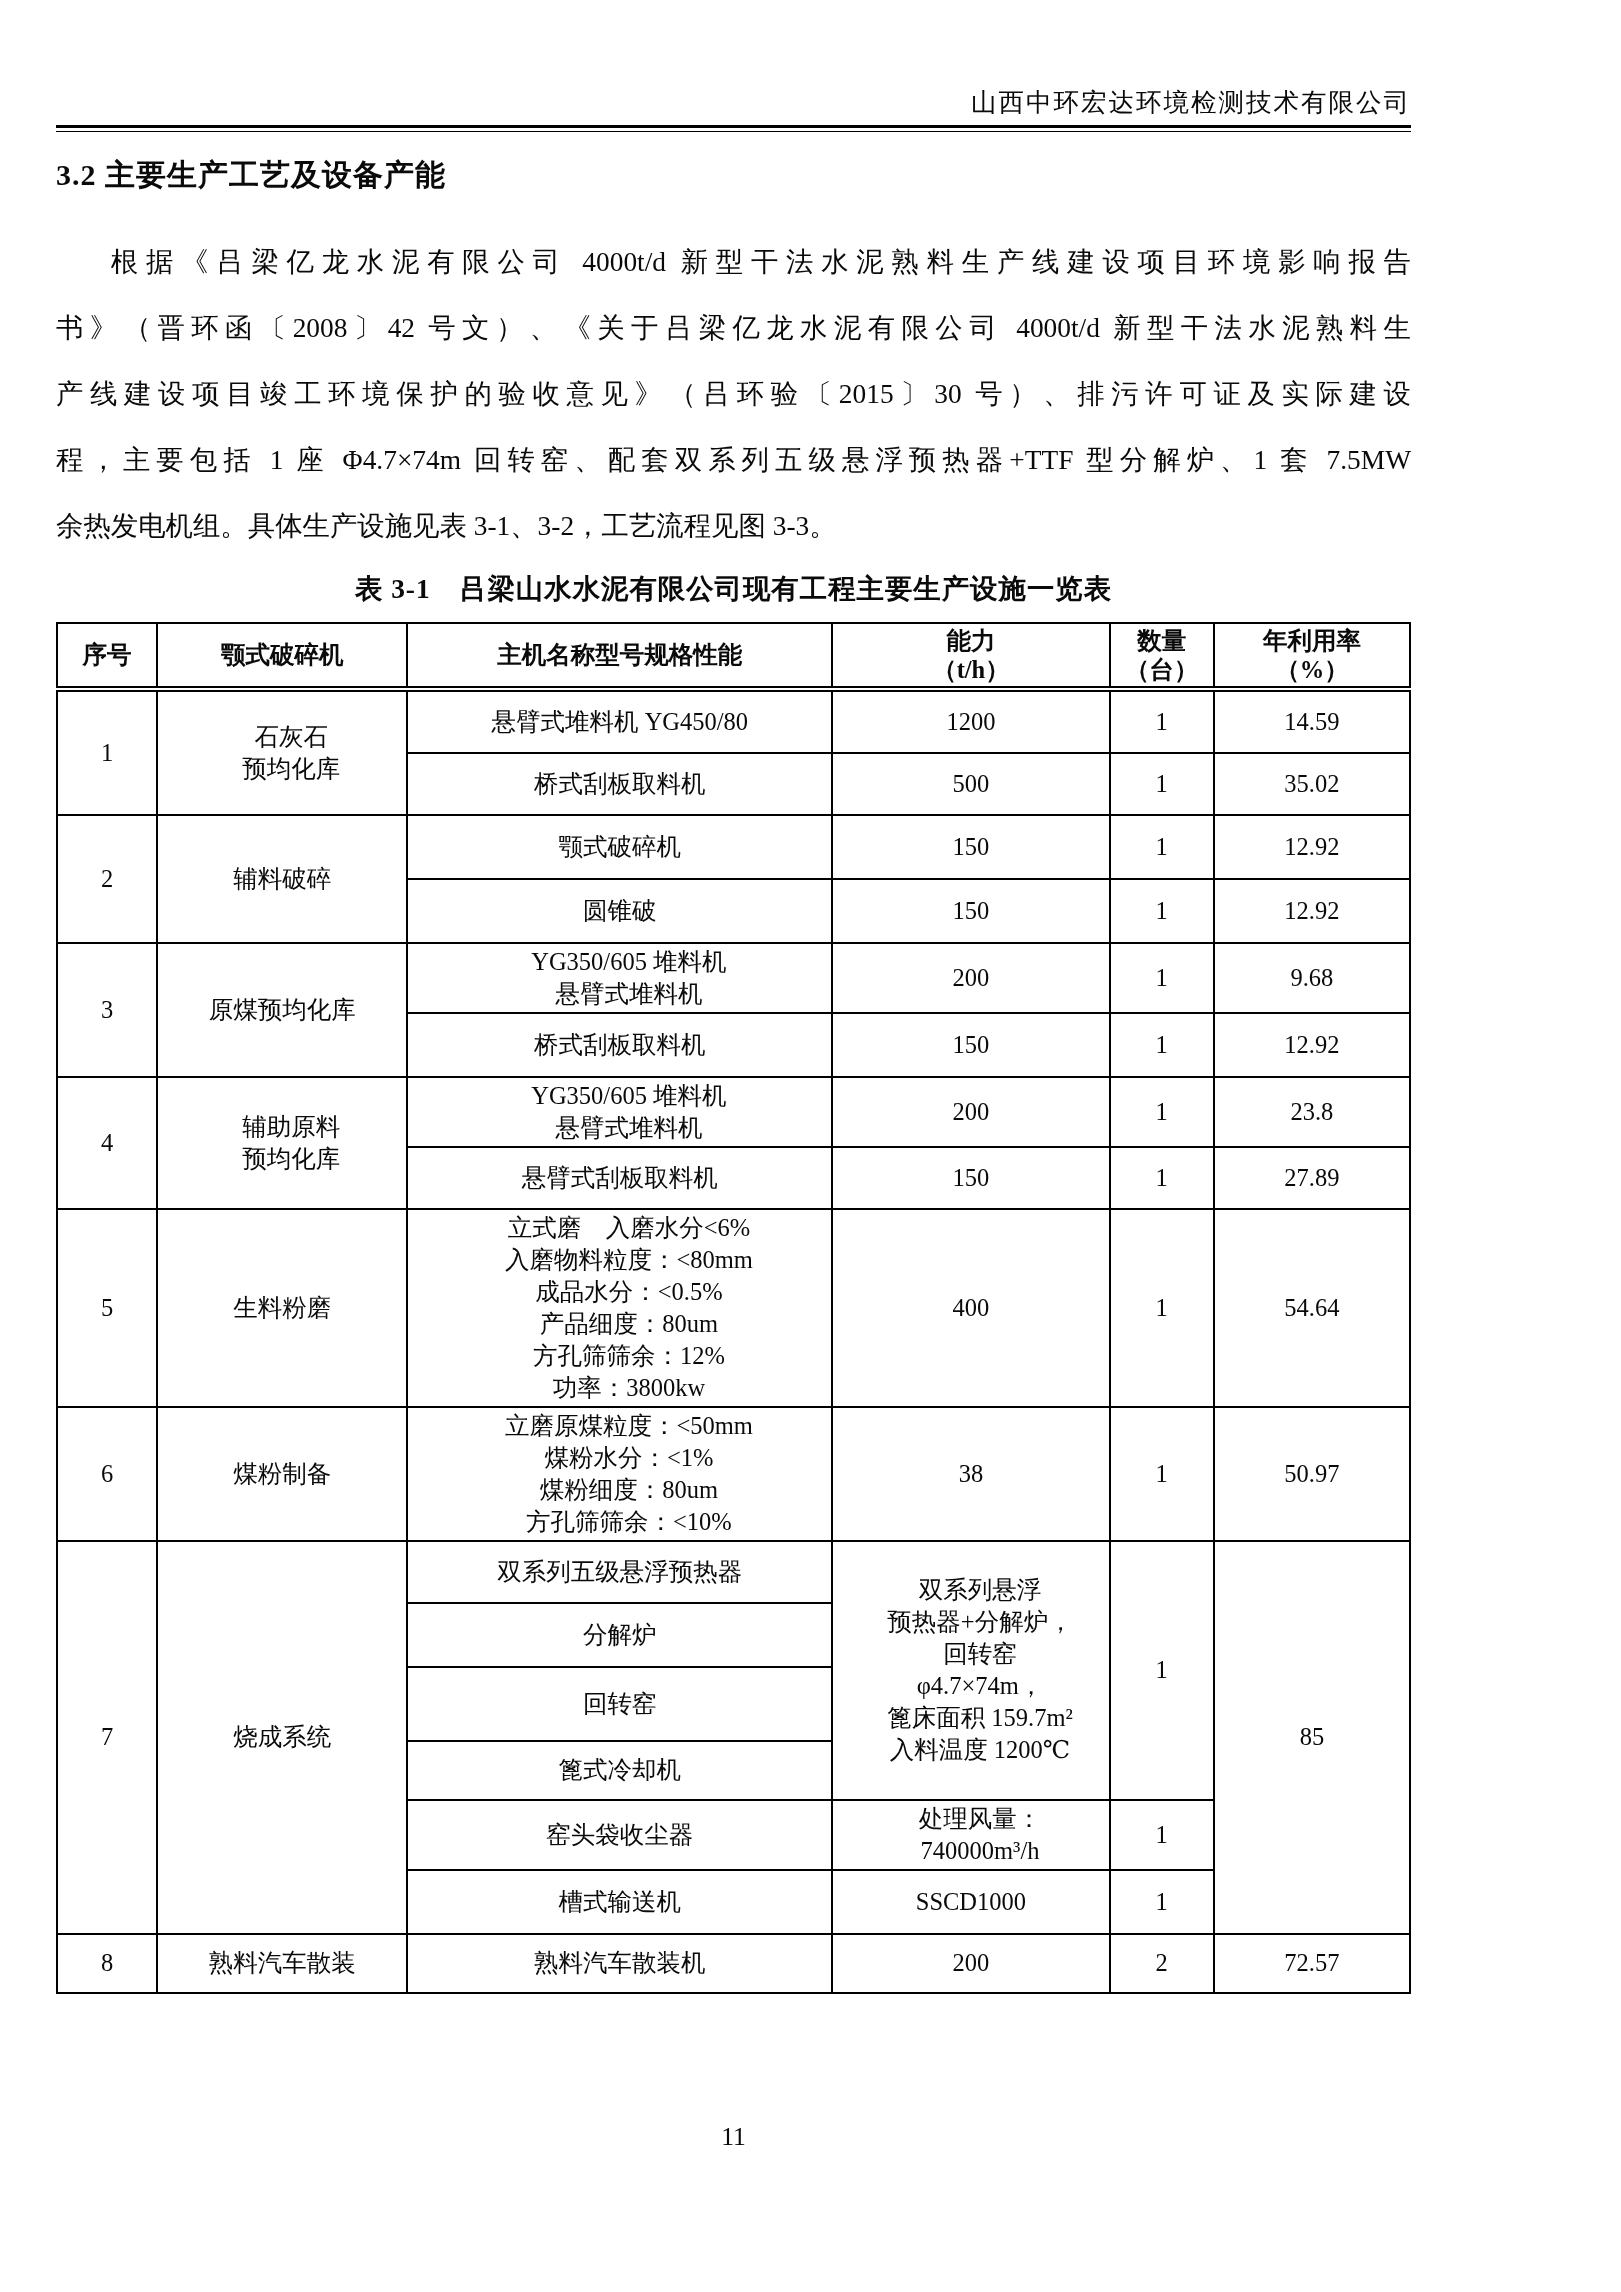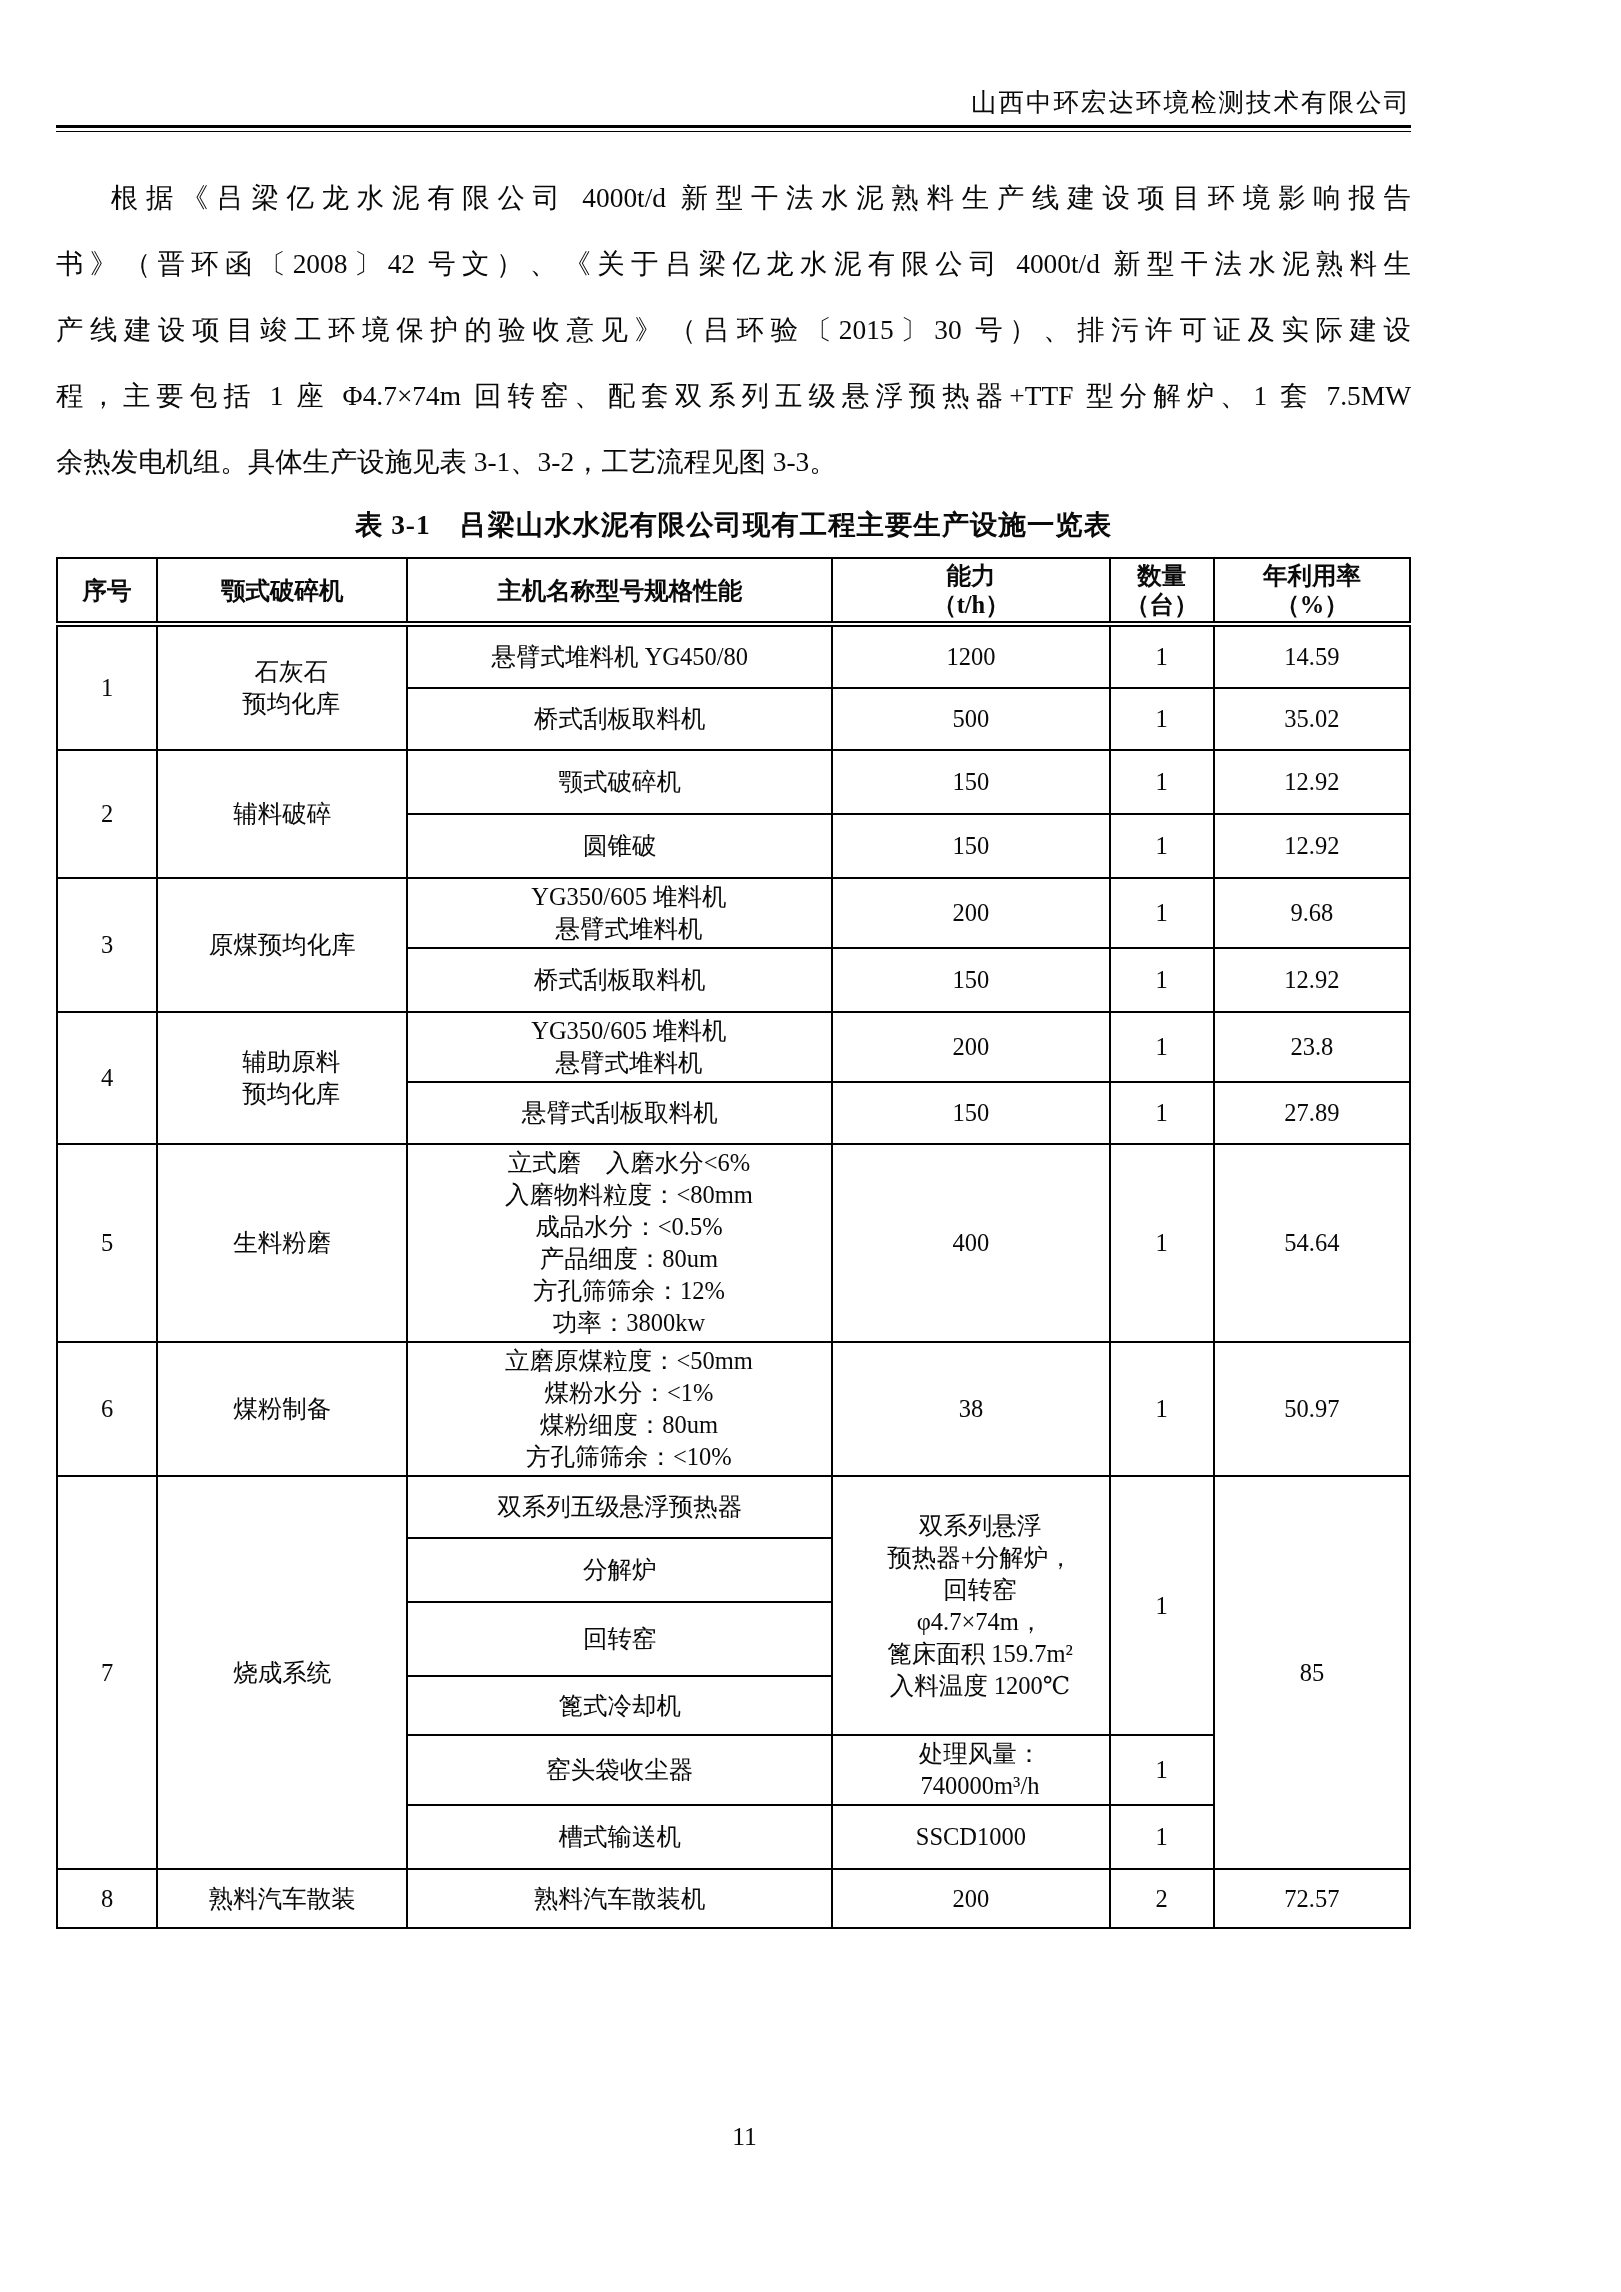--- a/index.html
+++ b/index.html
@@ -33,33 +33,34 @@
   .facilities th, .facilities td {
     border:2px solid #000; border-top-width:2.9px; border-bottom-width:2.9px;
     text-align:center; vertical-align:middle; padding:2px 5.9px; line-height:30px;
   }
   .facilities thead th { font-weight:bold; border-bottom:6.9px double #000; line-height:29px; }
   .facilities .pre { white-space:pre-line; line-height:32px;padding-left:24px; } tr.h57{height:56px} tr.h60{height:59px} tr.h63{height:62px}
   tr.h65{height:64px} tr.h68{height:67px} tr.h69{height:68px} tr.h75{height:74px}
   tr.h135{height:132px} tr.h202{height:198px}
 
   
-  .page-num { position:absolute; top:2122px; left:0; width:100%; text-align:center; font-size:25.5px;padding-left:11px; }
+  .page-num { position:absolute; top:2122px; left:0; width:100%; text-align:center; font-size:25.5px; }
 </style>
 </head>
 <body>
 
 <div class="page">
   <div class="content">
 
     <div class="hdr">
       <div class="hdr-company">山西中环宏达环境检测技术有限公司</div>
       <div class="hdr-rule"></div>
     </div>
 
+    <div class="sec-heading">3.2 主要生产工艺及设备产能</div>
 
     <div class="para">
       <div class="pline pline-first">根据《吕梁亿龙水泥有限公司 4000t/d 新型干法水泥熟料生产线建设项目环境影响报告</div>
       <div class="pline">书》（晋环函〔2008〕42 号文）、《关于吕梁亿龙水泥有限公司 4000t/d 新型干法水泥熟料生</div>
       <div class="pline">产线建设项目竣工环境保护的验收意见》（吕环验〔2015〕30 号）、排污许可证及实际建设</div>
       <div class="pline">程，主要包括 1 座 Φ4.7×74m 回转窑、配套双系列五级悬浮预热器+TTF 型分解炉、1 套 7.5MW</div>
       <div class="pline pline-last">余热发电机组。具体生产设施见表 3-1、3-2，工艺流程见图 3-3。</div>
     </div>
 
     <div class="tbl-title">表 3-1　吕梁山水水泥有限公司现有工程主要生产设施一览表</div>

